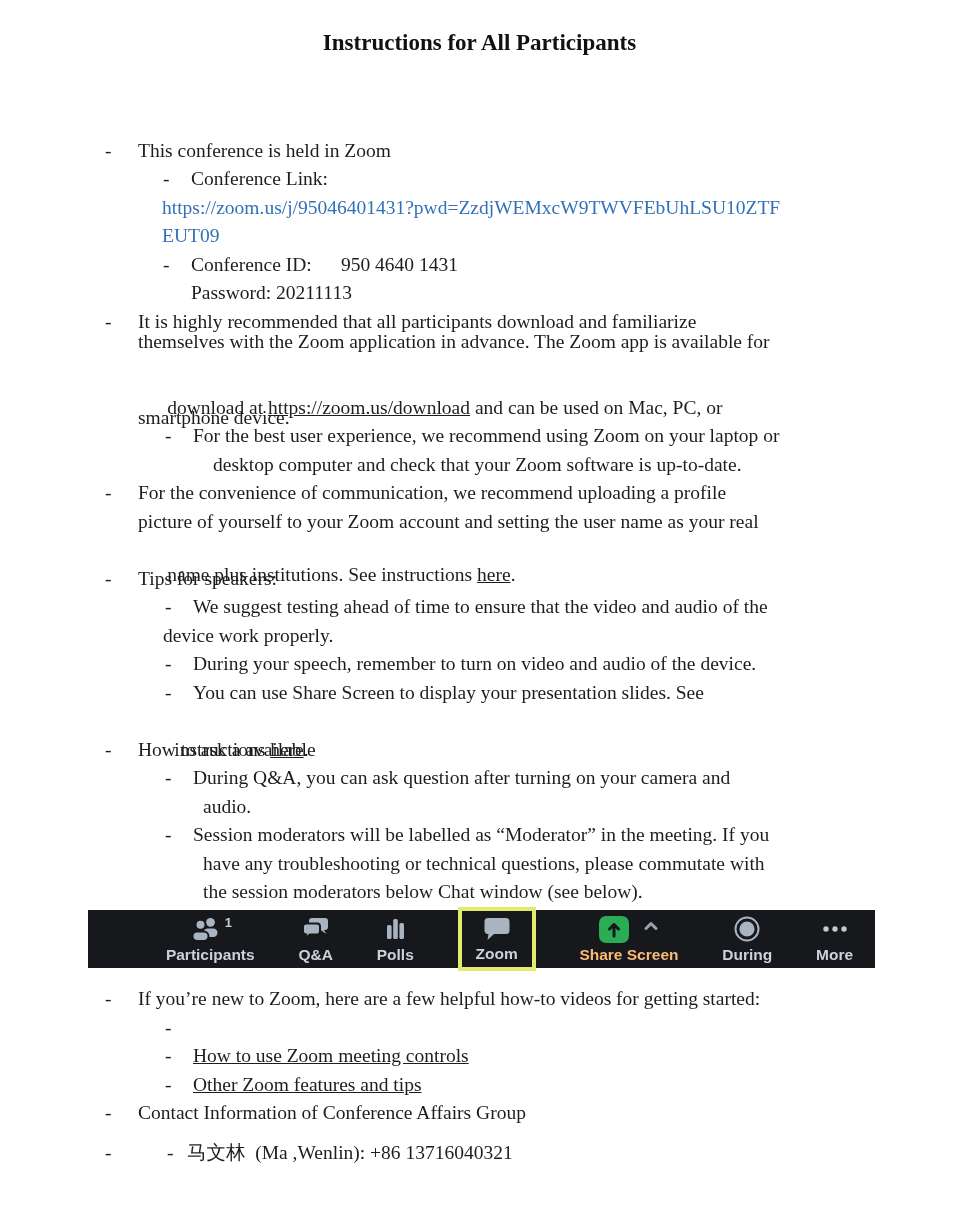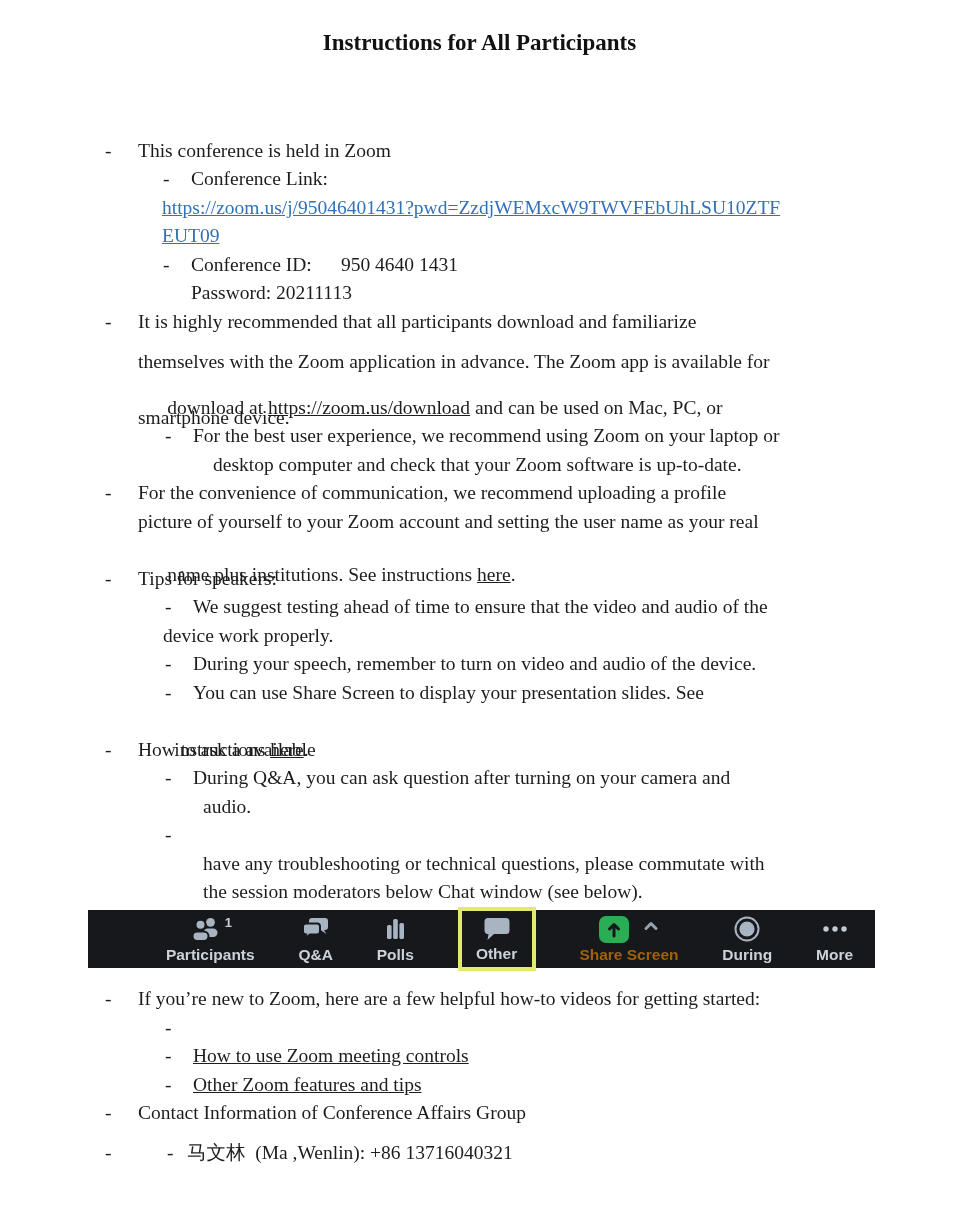--- a/index.html
+++ b/index.html
@@ -10,37 +10,37 @@
   .title {
     position:absolute; top:30px; left:0; width:959px; margin:0;
     text-align:center; font-size:23px; font-weight:bold; color:#111;
     font-family:"Liberation Serif", serif;
   }
   .ln { position:absolute; left:0; width:959px; height:29px;
         font-size:19.5px; line-height:28.5px; }
   .ln > span { position:absolute; top:0; white-space:pre; }
   .ln .tx > span { position:static; white-space:pre; }
   .mk { color:#1d1d1d; }
-  .lk { color:#3270b8; text-decoration:underline; cursor:pointer; }
+  .lk { color:#3270b8; cursor:pointer; }
   .lk-black { color:#1d1d1d; text-decoration:underline; cursor:pointer; }
 
   
   .toolbar {
     position:absolute; left:88px; top:910px; width:787px; height:58px;
     background:#16181b; display:flex; align-items:center;
     justify-content:space-around; padding-left:56px; box-sizing:border-box;
     font-family:"Liberation Sans", sans-serif; overflow:visible;
   }
   .tb-item {
     display:flex; flex-direction:column; align-items:center;
     justify-content:center; gap:3px; cursor:pointer; position:relative;
   }
   .tb-iconrow { display:flex; align-items:flex-start; height:28px; position:relative; }
   .tb-label { font-size:15.5px; font-weight:600; color:#ccd2da; line-height:16px; }
-  .tb-label.green { color:#a16207; }
+  .tb-label.green { color:#fdba74; }
   .tb-badge { font-size:13px; color:#c6cdd6; font-weight:600; margin-left:2px; line-height:13px; }
   .chat-hl {
     border:4px solid #e3ea70; box-sizing:border-box;
     width:78px; height:64px; justify-content:center; gap:2px;
     background:#16181b;
   }
   .share-box {
     width:30px; height:27px; background:#2aad55; border-radius:7px;
     display:flex; align-items:center; justify-content:center;
   }
@@ -73,21 +73,21 @@
     <span class="tx" style="left:191px">Conference ID:      950 4640 1431</span>
   </div>
   <div class="ln" style="top:279px">
     <span class="tx" style="left:191px">Password: 20211113</span>
   </div>
 
   <div class="ln" style="top:308px">
     <span class="mk" style="left:105px">-</span>
     <span class="tx" style="left:138px">It is highly recommended that all participants download and familiarize</span>
   </div>
-  <div class="ln" style="top:348px">
+  <div class="ln" style="top:328px">
     <span class="tx" style="left:138px">themselves with the Zoom application in advance. The Zoom app is available for</span>
   </div>
   <div class="ln" style="top:365px">
     <span class="tx" style="left:138px">
       <span>download at </span><span class="lk-black">https://zoom.us/download</span><span> and can be used on Mac, PC, or</span>
     </span>
   </div>
   <div class="ln" style="top:404px">
     <span class="tx" style="left:138px">smartphone device.</span>
   </div>
@@ -143,20 +143,21 @@
   </div>
   <div class="ln" style="top:764px">
     <span class="mk" style="left:165px">-</span>
     <span class="tx" style="left:193px">During Q&amp;A, you can ask question after turning on your camera and</span>
   </div>
   <div class="ln" style="top:793px">
     <span class="tx" style="left:203px">audio.</span>
   </div>
   <div class="ln" style="top:821px">
     <span class="mk" style="left:165px">-</span>
+    <span class="tx" style="left:193px">Session moderators will be labelled as “Moderator” in the meeting. If you</span>
   </div>
   <div class="ln" style="top:850px">
     <span class="tx" style="left:203px">have any troubleshooting or technical questions, please commutate with</span>
   </div>
   <div class="ln" style="top:878px">
     <span class="tx" style="left:203px">the session moderators below Chat window (see below).</span>
   </div>
 
   <div class="toolbar">
 
@@ -207,21 +208,21 @@
     </div>
 
     <div class="tb-item chat-hl">
       <div class="tb-iconrow">
         <span>
           <svg width="30" height="26" viewBox="0 0 30 26">
             <path fill="#a9b4c2" d="M6 2 h18 a3.5 3.5 0 0 1 3.5 3.5 v9 a3.5 3.5 0 0 1 -3.5 3.5 h-12 l-6.5 6 1 -6 a3.5 3.5 0 0 1 -4 -3.5 v-9 a3.5 3.5 0 0 1 3.5 -3.5 z"></path>
           </svg>
         </span>
       </div>
-      <span class="tb-label">Other</span>
+      <span class="tb-label">Zoom</span>
     </div>
 
     <div class="tb-item">
       <div class="tb-iconrow">
         <span class="share-box">
           <svg width="20" height="19" viewBox="0 0 20 19">
             <path d="M10 16 V5 M5.5 9 L10 4.5 L14.5 9" stroke="#16181b" stroke-width="3" fill="none" stroke-linecap="round" stroke-linejoin="round"></path>
           </svg>
         </span>
         <span class="caret">

